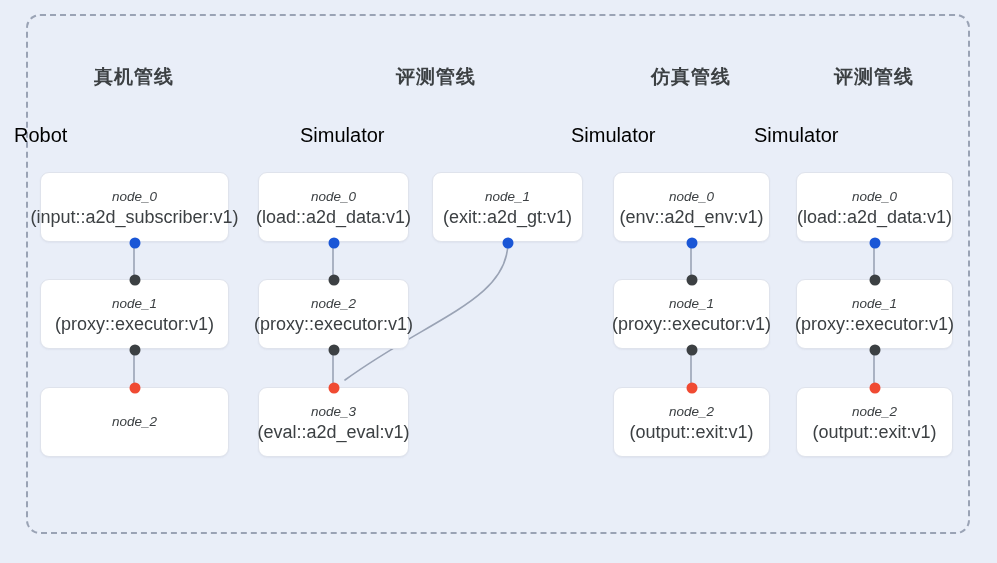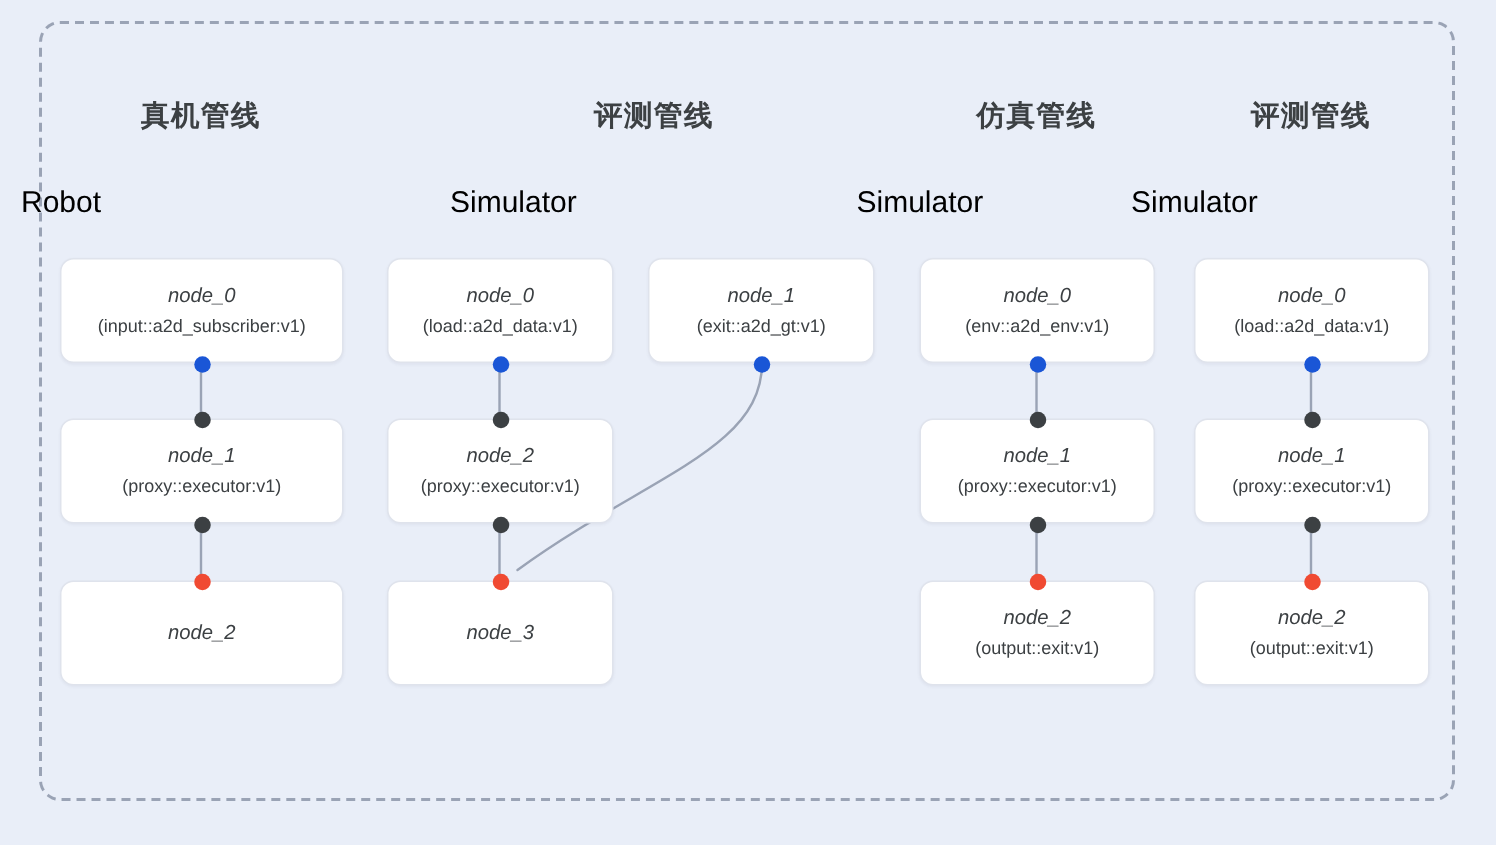--- a/index.html
+++ b/index.html
@@ -82,21 +82,21 @@
   }
 
   .node-title {
     font-size: 13.5px;
     color: #3c4043;
     line-height: 20px;
     font-style: italic;
   }
 
   .node-subtitle {
-    font-size: 12px;
+    font-size: 18px;
     color: #3c4043;
     line-height: 20px;
   }
 
   .port {
     position: absolute;
     width: 11px;
     height: 11px;
     border-radius: 50%;
     transform: translate(-50%, -50%);
@@ -158,20 +158,21 @@
           <div class="port port-blue" style="left: 50%; top: 70px;"></div>
         </div>
         <div class="node-card" style="left: 258px; top: 279px; width: 151px; height: 70px;">
           <div class="node-title">node_2</div>
           <div class="node-subtitle">(proxy::executor:v1)</div>
           <div class="port port-black" style="left: 50%; top: 0px;"></div>
           <div class="port port-black" style="left: 50%; top: 70px;"></div>
         </div>
         <div class="node-card" style="left: 258px; top: 387px; width: 151px; height: 70px;">
           <div class="node-title">node_3</div>
+          <div class="node-subtitle">(eval::a2d_eval:v1)</div>
           <div class="port port-red" style="left: 50%; top: 0px;"></div>
         </div>
       </div>
       <div class="pipeline-column">
         <div class="col-title-cn" style="left: 571px; top: 64px; width: 240px;">仿真管线</div>
         <div class="col-title-en" style="left: 571px; top: 124px; width: 240px;">Simulator</div>
         <div class="node-card" style="left: 613px; top: 172px; width: 157px; height: 70px;">
           <div class="node-title">node_0</div>
           <div class="node-subtitle">(env::a2d_env:v1)</div>
           <div class="port port-blue" style="left: 50%; top: 70px;"></div>

